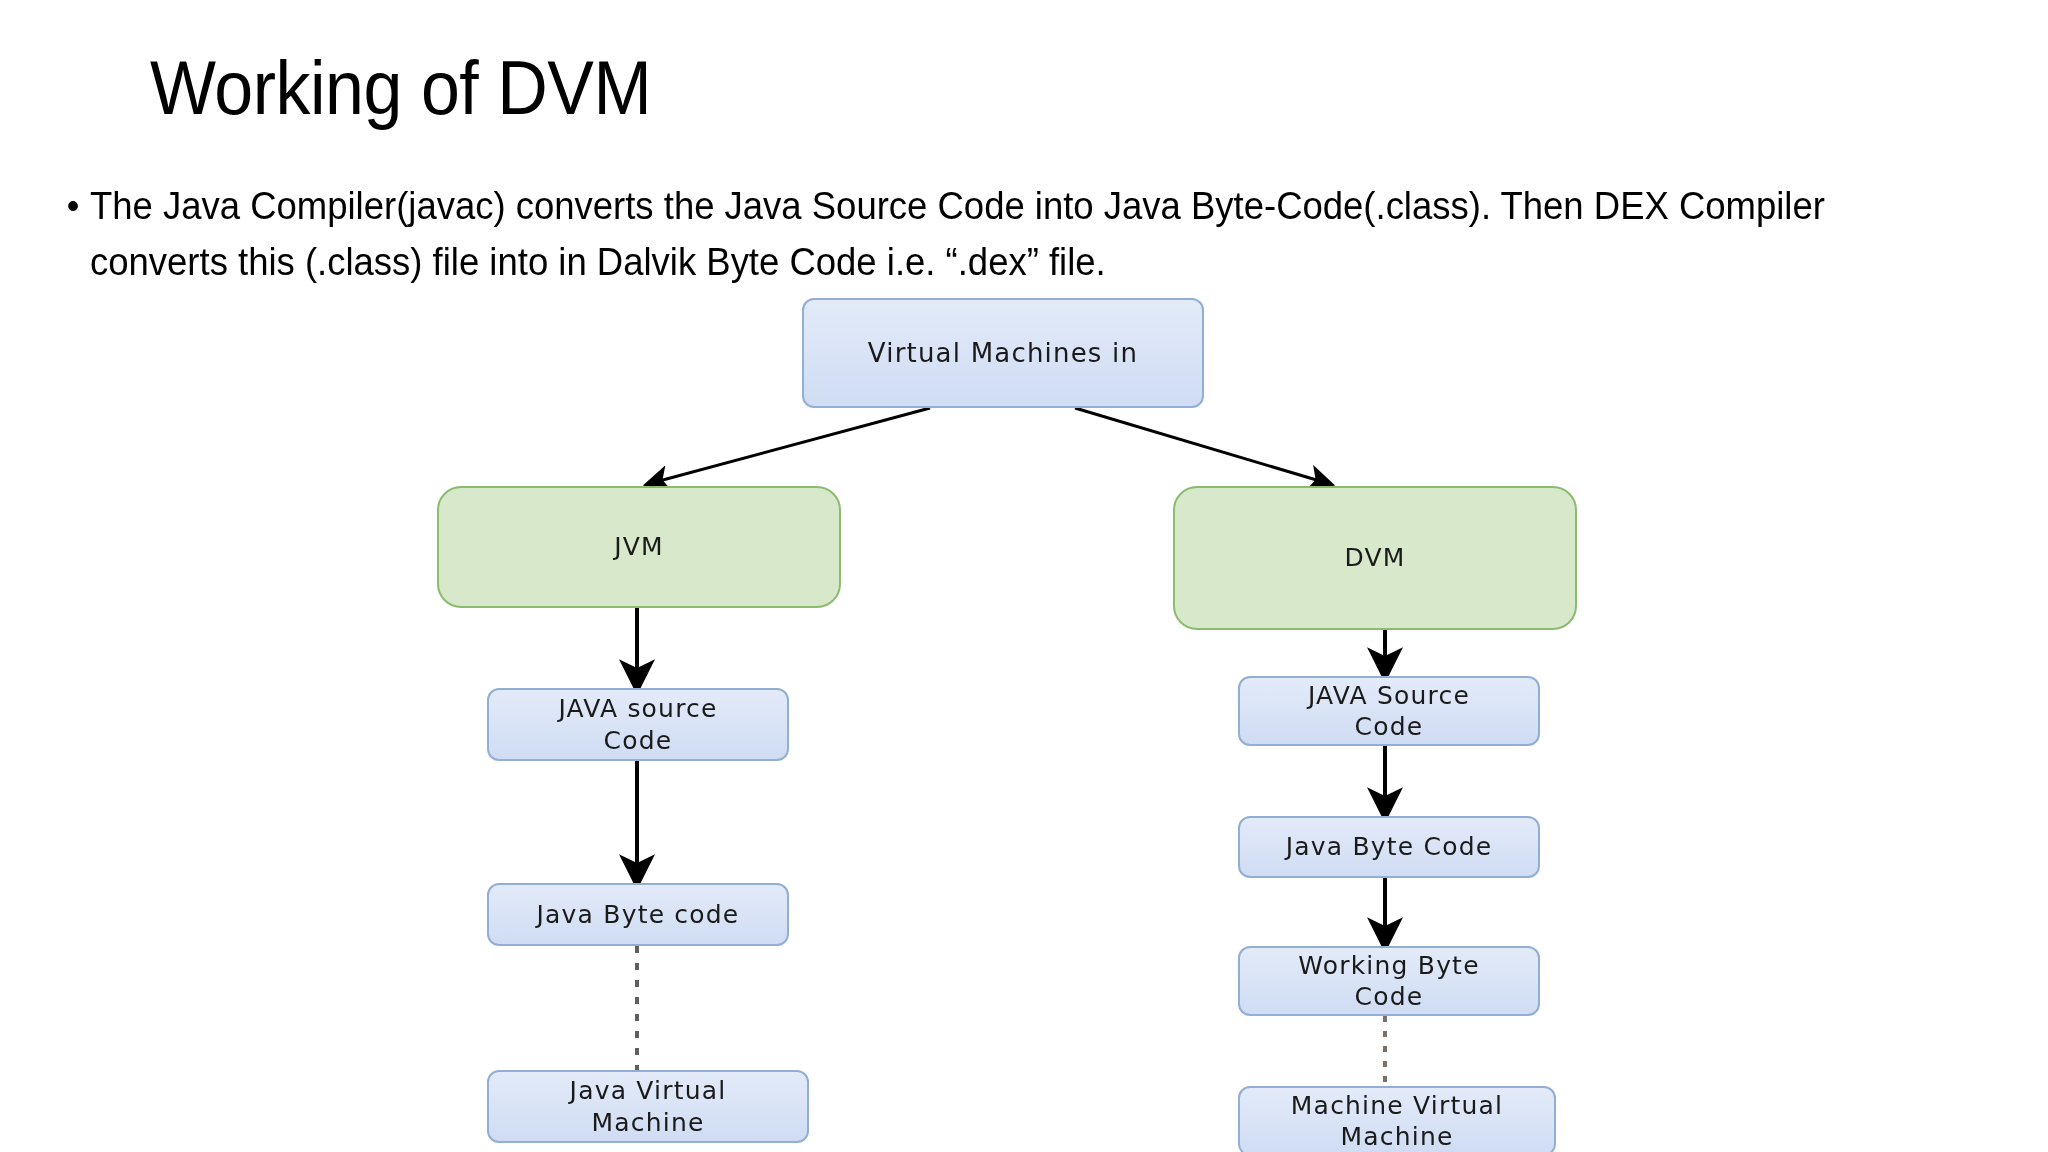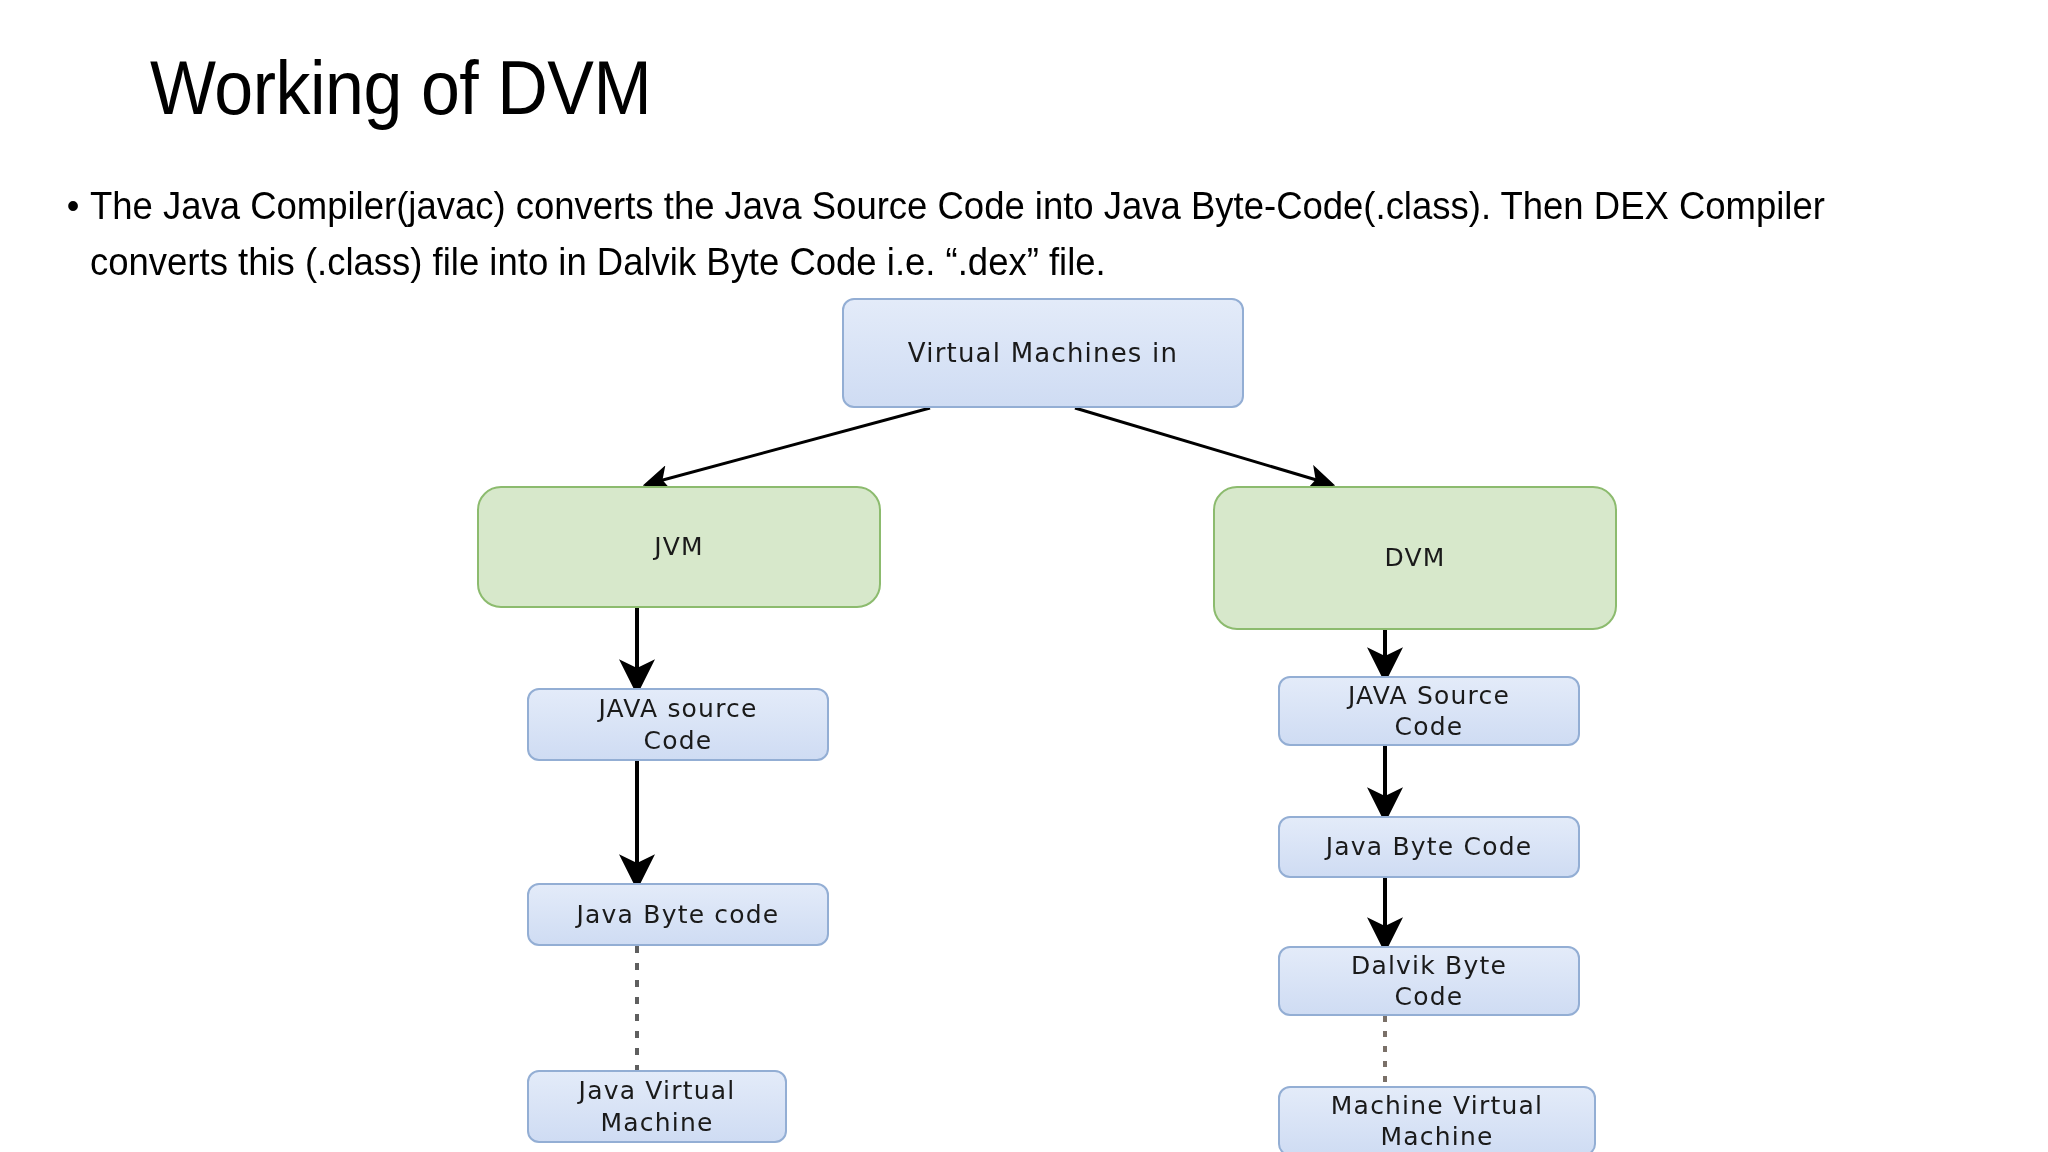--- a/index.html
+++ b/index.html
@@ -76,21 +76,20 @@
     position: absolute;
     box-sizing: border-box;
     display: flex;
     align-items: center;
     justify-content: center;
     text-align: center;
     font-family: "DejaVu Sans", sans-serif;
     letter-spacing: 1.2px;
     color: #1a1a1a;
     line-height: 1.25;
-    margin-left: 40px;
   }
   .node-blue {
     background: linear-gradient(to bottom, #e3ebf9 0%, #cfdcf3 100%);
     border: 2px solid #93aed4;
     border-radius: 12px;
   }
   .node-green {
     background: #d7e8cb;
     border: 2px solid #8cbb6e;
     border-radius: 24px;
@@ -145,21 +144,21 @@
     <div>
       <div>JAVA source</div>
       <div>Code</div>
     </div>
   </div>
 
   <div class="node node-blue" style="left:487px; top:595px; width:302px; height:63px; font-size:25px;">
     <span>Java Byte code</span>
   </div>
 
-  <div class="node node-blue" style="left:487px; top:782px; width:260px; height:73px; font-size:25px;">
+  <div class="node node-blue" style="left:487px; top:782px; width:322px; height:73px; font-size:25px;">
     <div>
       <div>Java Virtual</div>
       <div>Machine</div>
     </div>
   </div>
 
   <div class="node node-green" style="left:1173px; top:198px; width:404px; height:144px; font-size:25px;">
     <span>DVM</span>
   </div>
 
@@ -169,21 +168,21 @@
       <div>Code</div>
     </div>
   </div>
 
   <div class="node node-blue" style="left:1238px; top:528px; width:302px; height:62px; font-size:25px;">
     <span>Java Byte Code</span>
   </div>
 
   <div class="node node-blue" style="left:1238px; top:658px; width:302px; height:70px; font-size:25px;">
     <div>
-      <div>Dalvik Byte</div>
+      <div>Working Byte</div>
       <div>Code</div>
     </div>
   </div>
 
   <div class="node node-blue" style="left:1238px; top:798px; width:318px; height:70px; font-size:25px;">
     <div>
       <div>Machine Virtual</div>
       <div>Machine</div>
     </div>
   </div>

